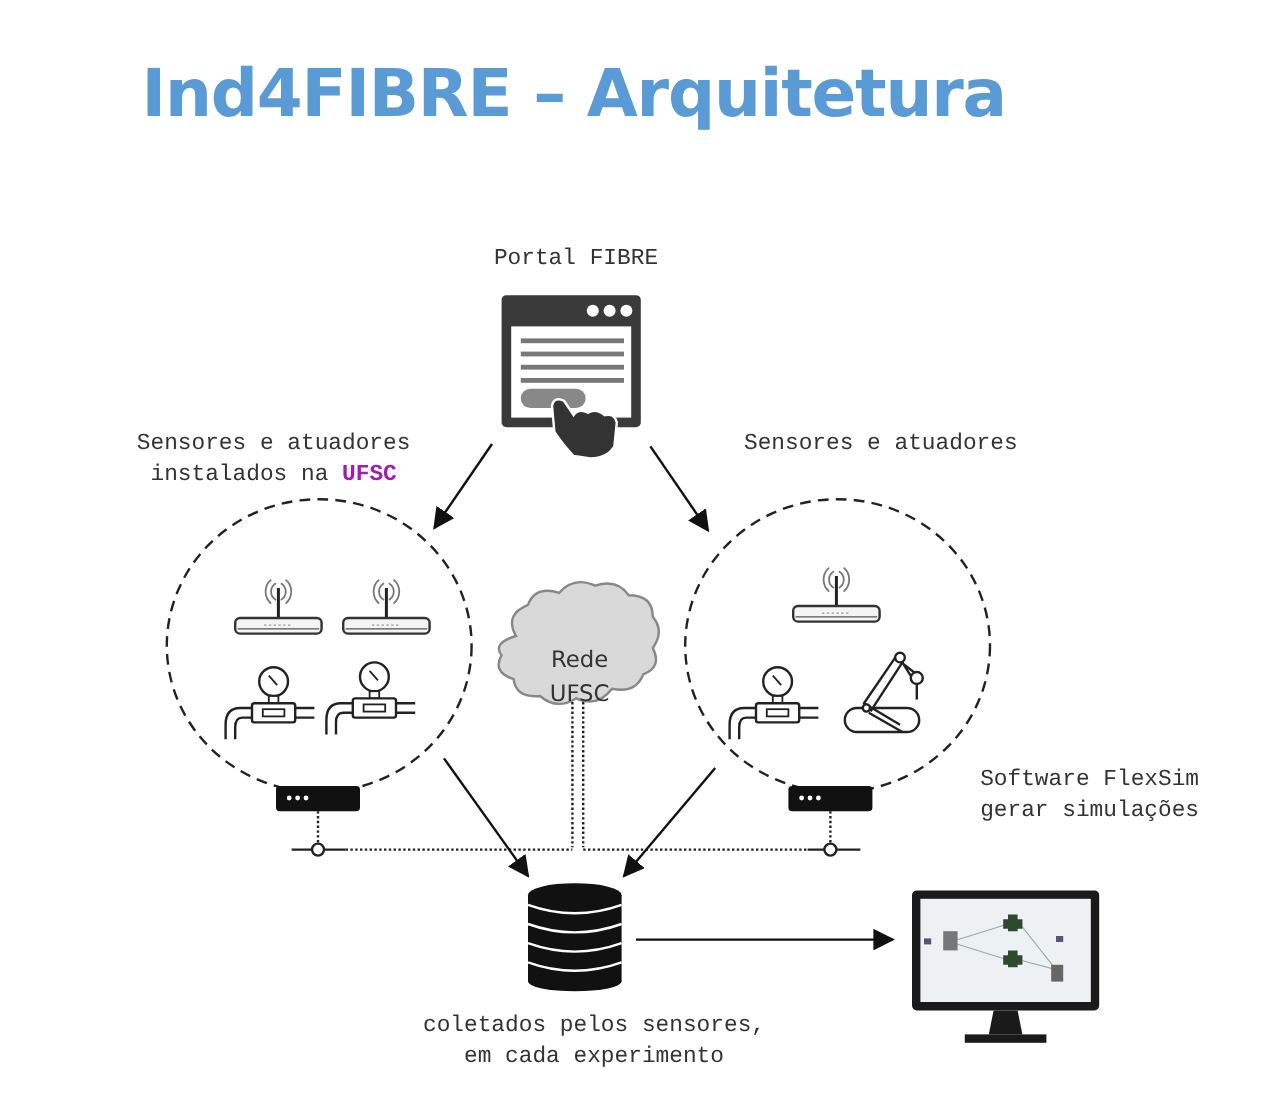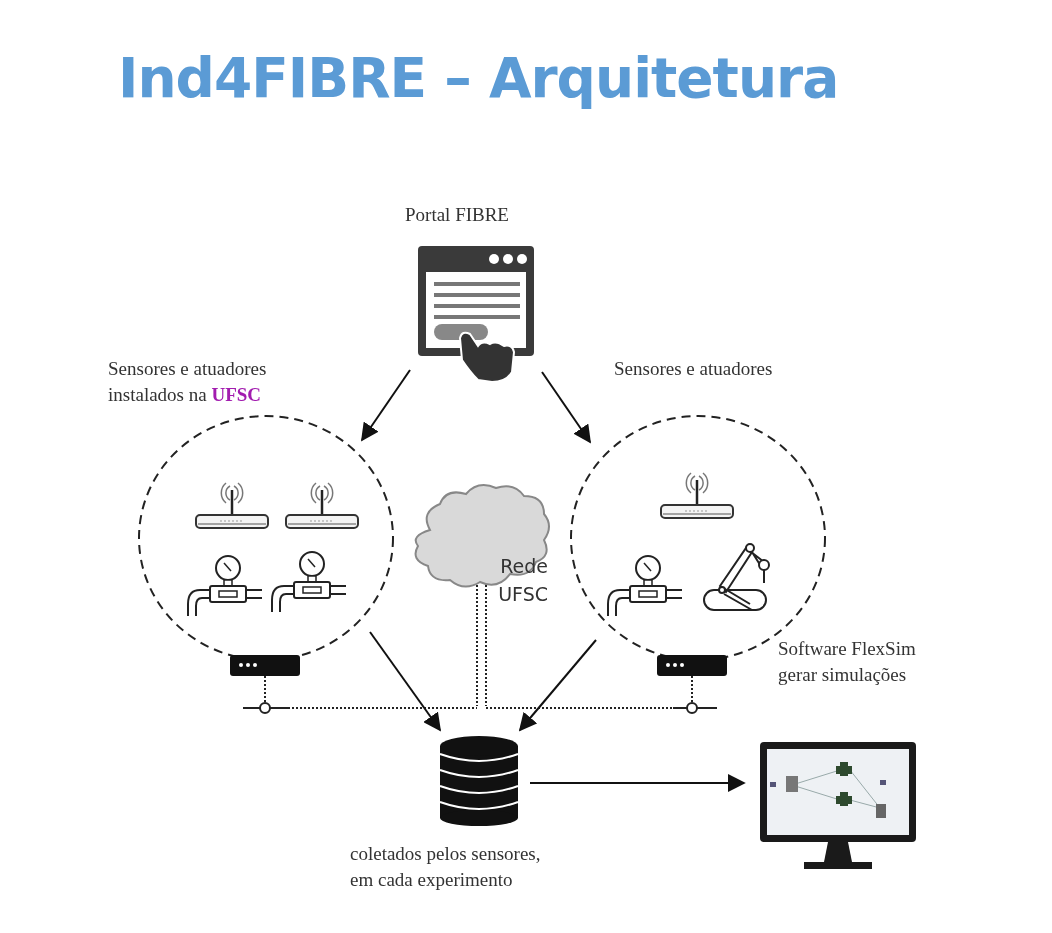--- a/index.html
+++ b/index.html
@@ -4,26 +4,26 @@
 <style>
   html, body { margin: 0; padding: 0; background: #ffffff; }
   body { width: 1052px; height: 933px; position: relative; overflow: hidden; font-family: "Liberation Sans", "DejaVu Sans", sans-serif; }
   .title {
     position: absolute; left: 118px; top: 22px;
     font-family: "DejaVu Sans", sans-serif; font-weight: bold;
     font-size: 55px; color: #5b9bd5; letter-spacing: -1px; white-space: nowrap; margin-top: 24px;
   }
   .label {
     position: absolute; color: #333333; font-size: 19px; line-height: 26px;
-    white-space: nowrap; font-family: Liberation Serif, serif;
+    text-align: center; white-space: nowrap; font-family: Liberation Mono, monospace;
   }
   .label b { color: #a21caf; }
   svg.diagram { position: absolute; left: 0; top: 0; }
   .cloud-text {
-    position: absolute; left: 418px; top: 552px; width: 130px; text-align: right;
+    position: absolute; left: 418px; top: 536px; width: 130px; text-align: center;
     font-size: 19px; line-height: 28px; color: #333; font-family: "DejaVu Sans", sans-serif;
   }
 </style>
 </head>
 <body>
 
 <div class="title">Ind4FIBRE – Arquitetura</div>
 
 <div class="label" style="left:405px; top:202px; width:150px;">
   <span>Portal FIBRE</span>

